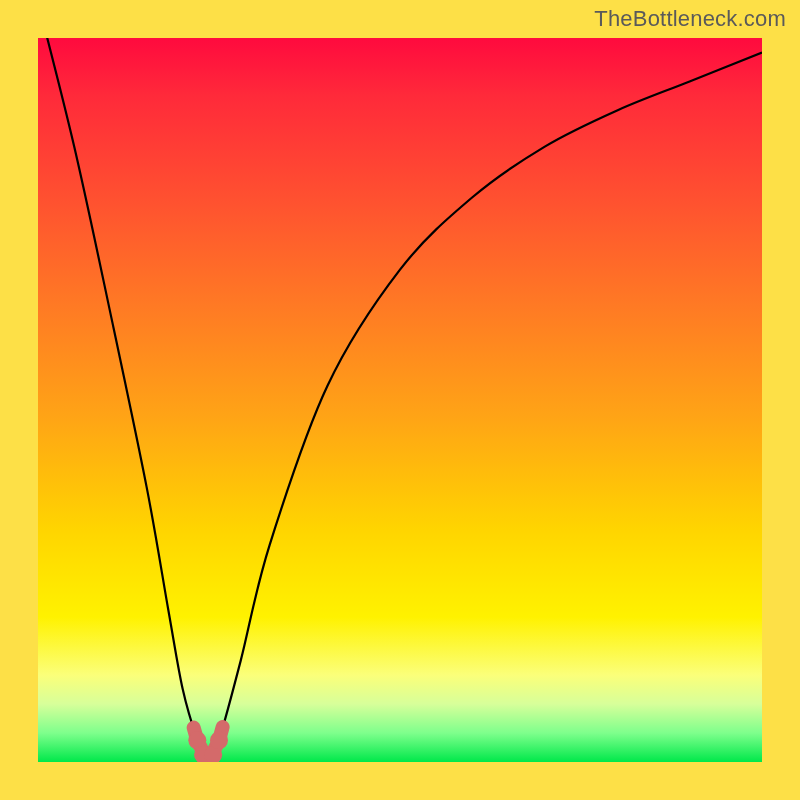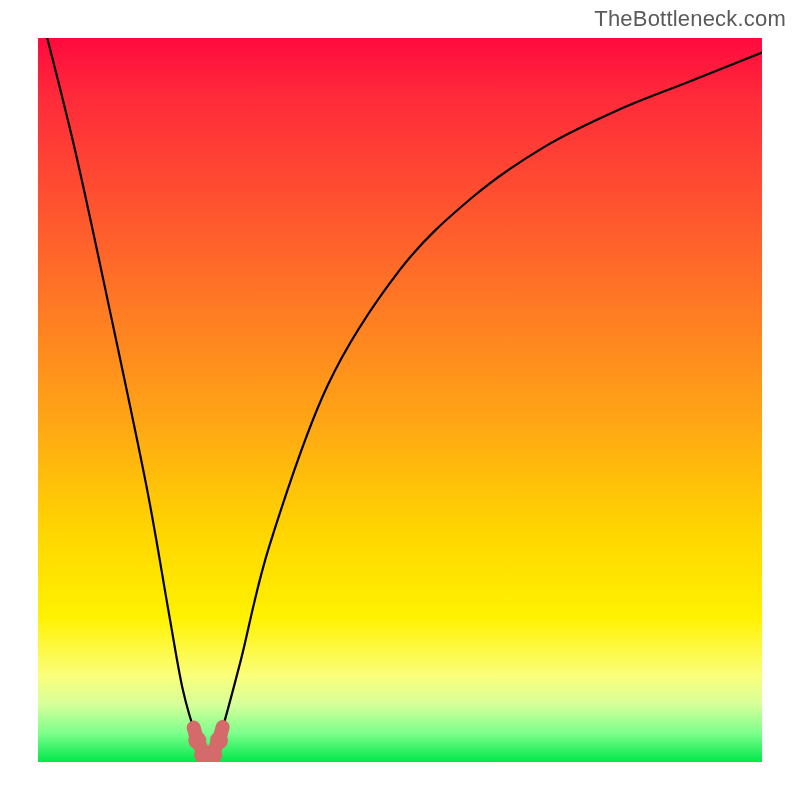--- a/index.html
+++ b/index.html
@@ -8,21 +8,21 @@
     width: 800px;
     height: 800px;
     background: #000;
     overflow: hidden;
     font-family: Arial, Helvetica, sans-serif;
   }
   .frame {
     position: absolute;
     left: 0; top: 0;
     width: 800px; height: 800px;
-    background: #ffffff;
+    background: #fde047;
   }
   .plot {
     position: absolute;
     left: 38px;
     top: 38px;
     width: 724px;
     height: 724px;
     overflow: hidden;
   }
   .gradient {

